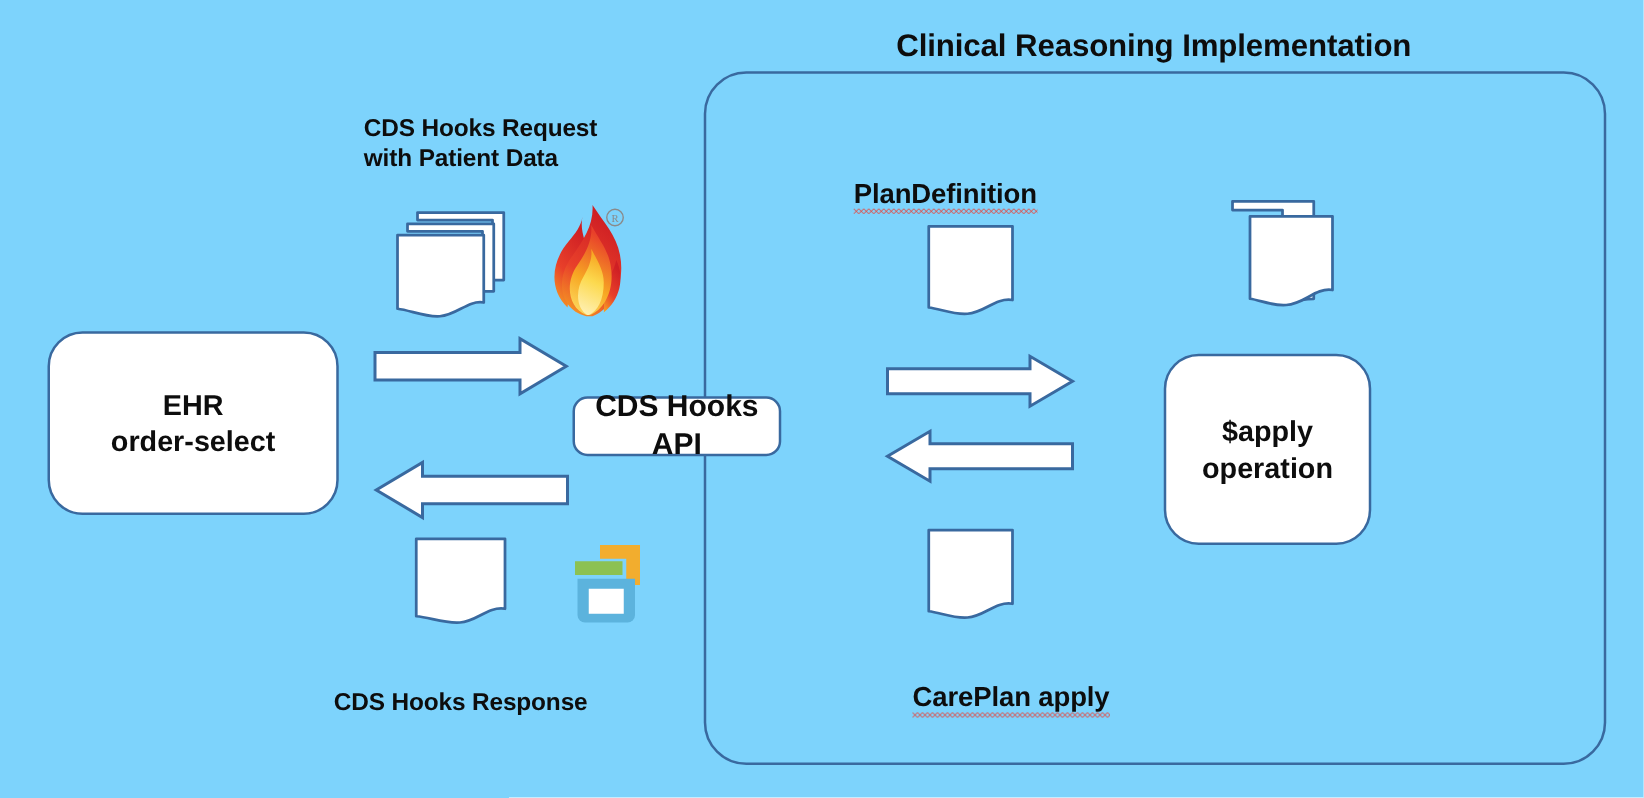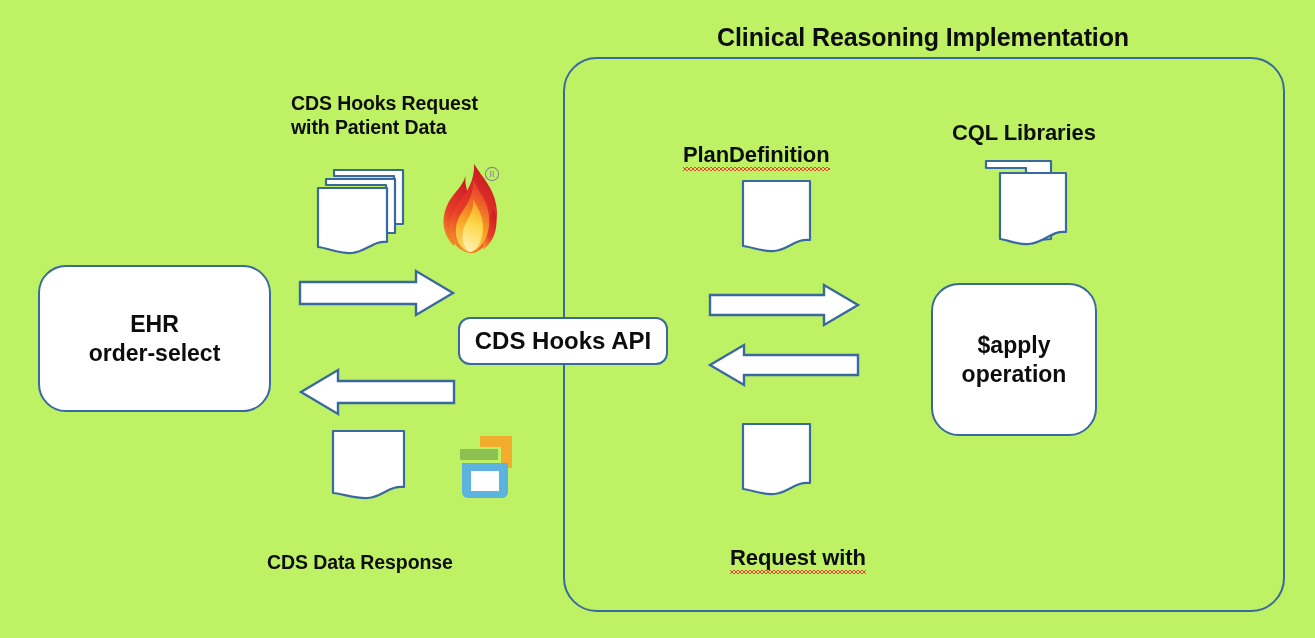--- a/index.html
+++ b/index.html
@@ -8,21 +8,21 @@
     padding: 0;
     background: #ffffff;
   }
   body {
     font-family: "Liberation Sans", sans-serif;
   }
   #canvas {
     position: relative;
     width: 1315px;
     height: 638px;
-    background: #bef264;
+    background: #7dd3fc;
     overflow: hidden;
   }
   .abs { position: absolute; }
 
   
   .label {
     position: absolute;
     color: #0d0d0d;
     font-weight: bold;
     line-height: 1.22;
@@ -166,21 +166,21 @@
       <path d="M2,14 L118,14 L118,3 L155,25 L118,47 L118,36 L2,36 Z" fill="#ffffff" stroke="#39699f" stroke-width="2.4" stroke-linejoin="miter"></path>
     </svg>
   </div>
 
   <div class="abs" style="left:298px; top:367px;">
     <svg width="158" height="50" viewBox="0 0 158 50" aria-hidden="true">
       <path d="M156,14 L40,14 L40,3 L3,25 L40,47 L40,36 L156,36 Z" fill="#ffffff" stroke="#39699f" stroke-width="2.4" stroke-linejoin="miter"></path>
     </svg>
   </div>
 
-  <div class="roundbox api-box" style="left:458px; top:317px; width:210px; height:48px;justify-content:center;">
+  <div class="roundbox api-box" style="left:458px; top:317px; width:167px; height:48px;justify-content:center;">
     <div class="boxlabel" style="font-size:24px;">CDS Hooks API</div>
   </div>
 
   <div class="abs" style="left:330px; top:428px;">
     <svg width="84" height="84" viewBox="0 0 84 84" aria-hidden="true">
       <path d="M3,3 L74,3 L74,59 C60,57 52,69 38,70 C26,71 14,66 3,65 Z" fill="#ffffff" stroke="#39699f" stroke-width="2.2" stroke-linejoin="round"></path>
     </svg>
   </div>
 
   <div class="abs" style="left:452px; top:434px;">
@@ -189,31 +189,30 @@
       <path d="M28,2 L60,2 L60,34 L49,34 L49,13 L28,13 Z" fill="#f2ad2e"></path>
 
       <rect x="8" y="15" width="38" height="11" fill="#8cc152"></rect>
 
       <path d="M10,29 L56,29 L56,58 A6,6 0 0 1 50,64 L16,64 A6,6 0 0 1 10,58 Z" fill="#5cb3dd"></path>
 
       <rect x="19" y="37" width="28" height="20" fill="#ffffff"></rect>
     </svg>
   </div>
 
-  <div class="label caption" style="left:267px; top:551px;">CDS Data Response</div>
+  <div class="label caption" style="left:267px; top:551px;">CDS Hooks Response</div>
 
   <div class="label heading" style="left:683px; top:142px;"><span class="spell">PlanDefinition</span></div>
 
   <div class="abs" style="left:740px; top:178px;">
     <svg width="84" height="88" viewBox="0 0 84 88" aria-hidden="true">
       <path d="M3,3 L70,3 L70,62 C56,60 48,72 34,73 C23,74 12,69 3,68 Z" fill="#ffffff" stroke="#39699f" stroke-width="2.2" stroke-linejoin="round"></path>
     </svg>
   </div>
 
-  <div class="label heading" style="left:952px; top:120px;">CQL Libraries</div>
 
   <div class="abs" style="left:978px; top:155px;">
     <svg width="104" height="102" viewBox="0 0 104 102" aria-hidden="true">
 
       <path d="M8,6 L73,6 L73,84 C62,84 58,86 52,88 L48,88 L48,13 L8,13 Z" fill="#ffffff" stroke="#39699f" stroke-width="2.2" stroke-linejoin="round"></path>
 
       <path d="M22,18 L88,18 L88,77 C74,75 66,88 51,89 C40,90 30,85 22,84 Z" fill="#ffffff" stroke="#39699f" stroke-width="2.2" stroke-linejoin="round"></path>
     </svg>
   </div>
 
@@ -234,16 +233,16 @@
     </svg>
   </div>
 
   <div class="abs" style="left:740px; top:421px;">
     <svg width="84" height="88" viewBox="0 0 84 88" aria-hidden="true">
       <path d="M3,3 L70,3 L70,62 C56,60 48,72 34,73 C23,74 12,69 3,68 Z" fill="#ffffff" stroke="#39699f" stroke-width="2.2" stroke-linejoin="round"></path>
     </svg>
   </div>
 
   <div class="label heading" style="left:706px; top:518px;">
-    <span class="spell">Request with</span><br>
+    <span class="spell">CarePlan apply</span><br>
   </div>
 
 </div>
 
 </body></html>

